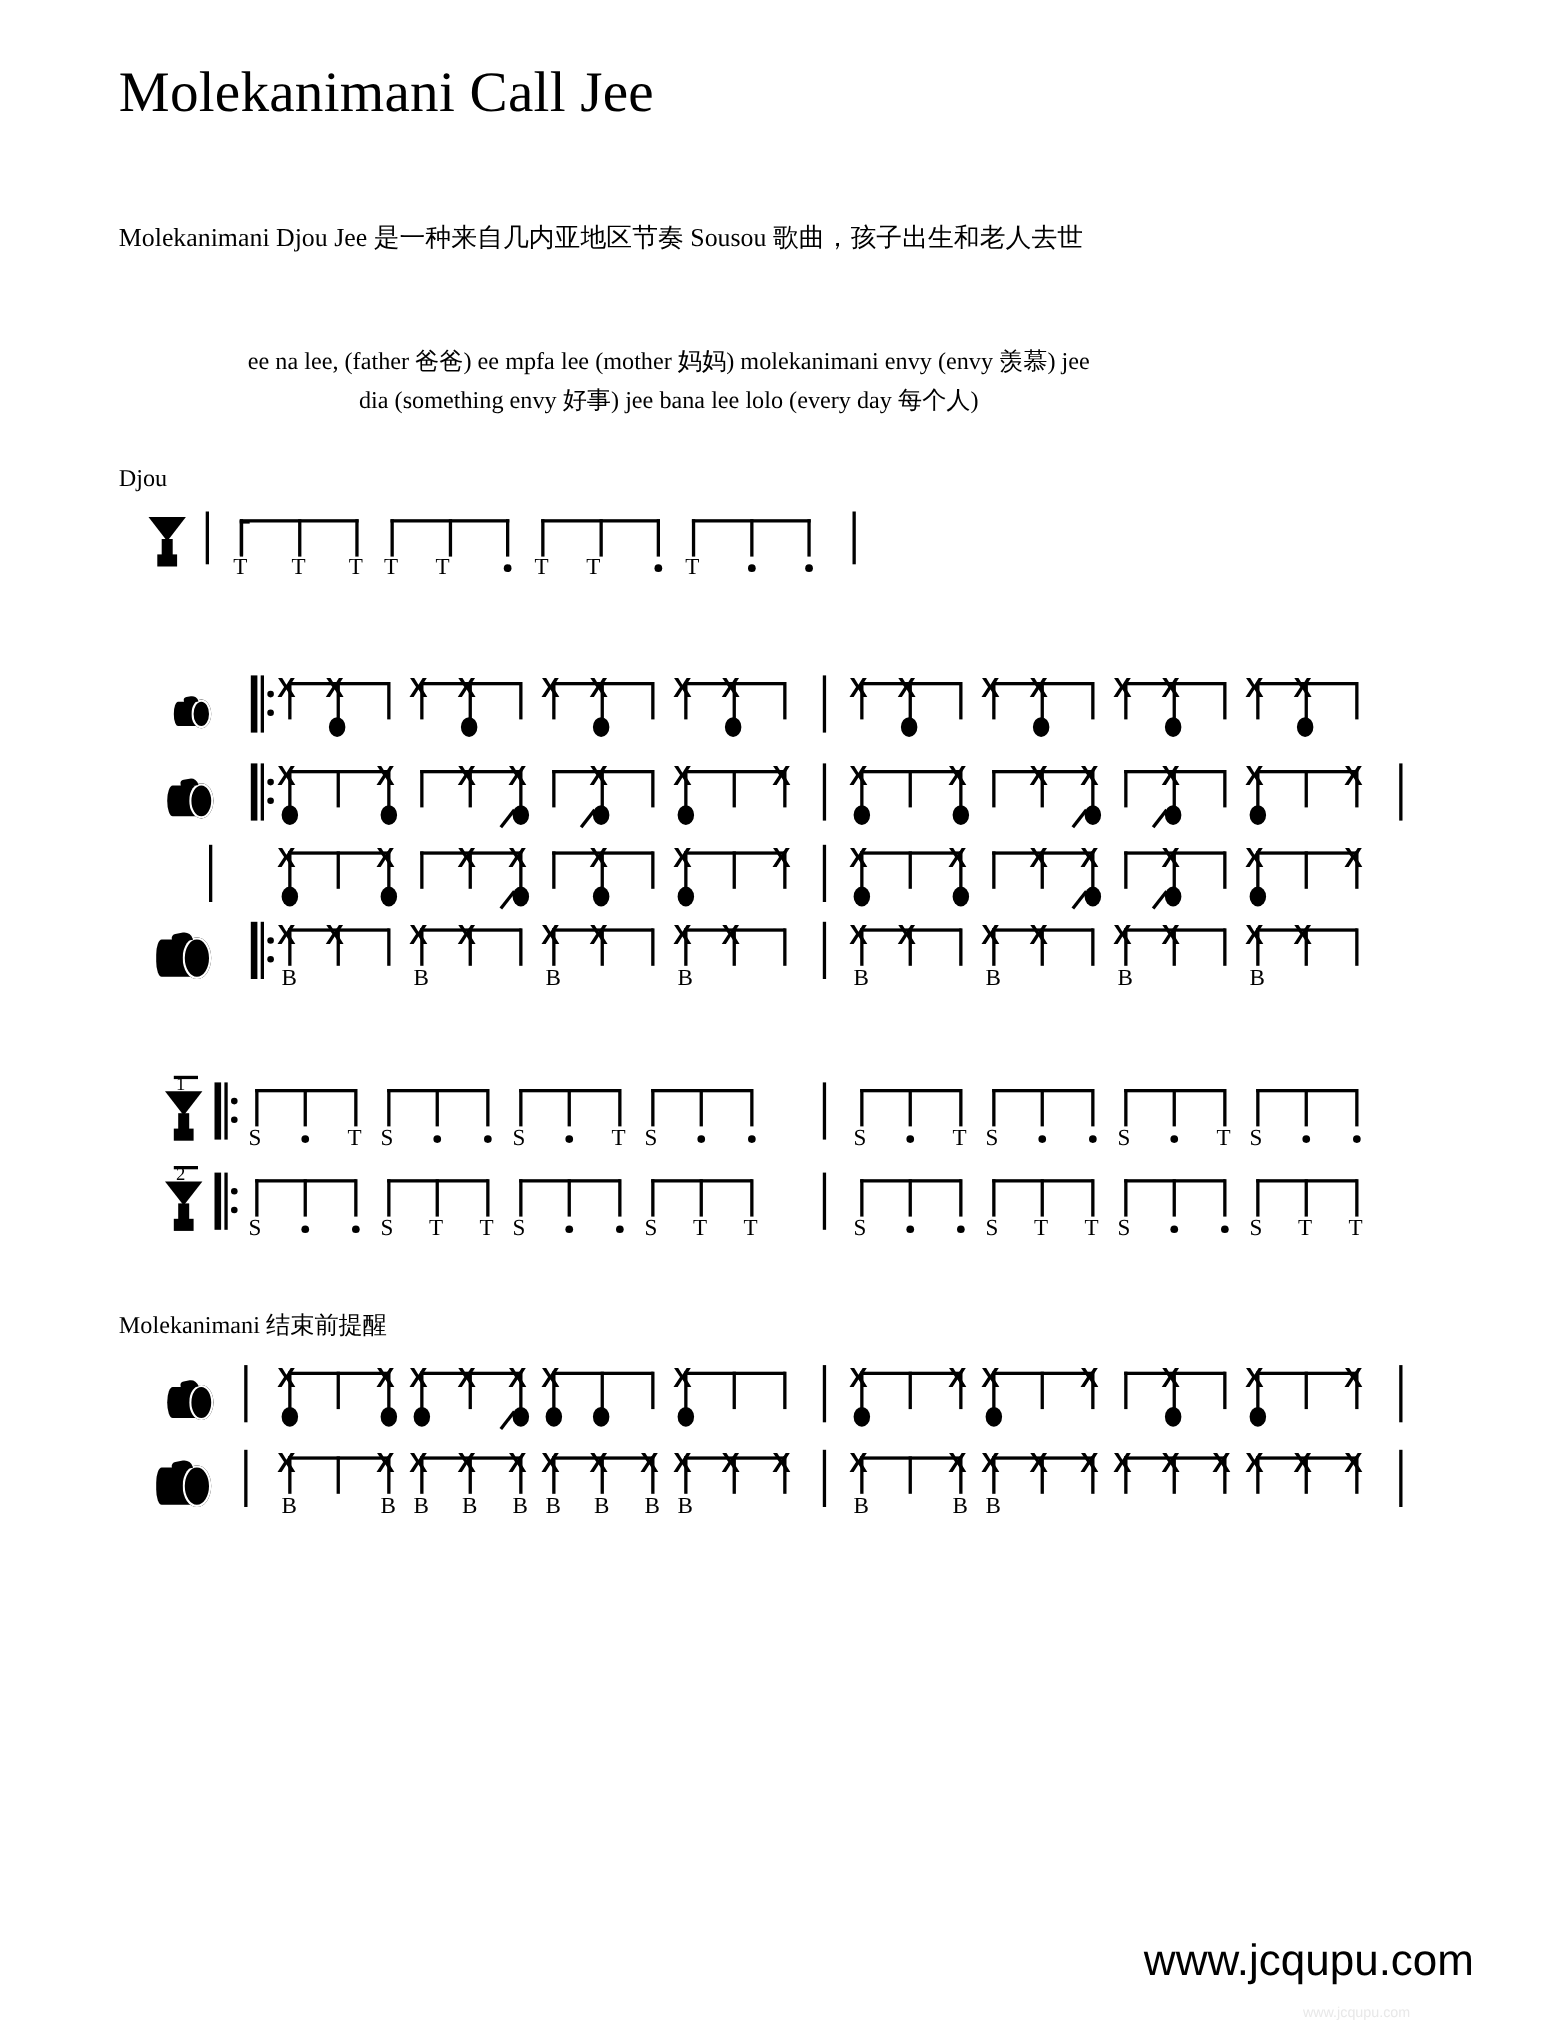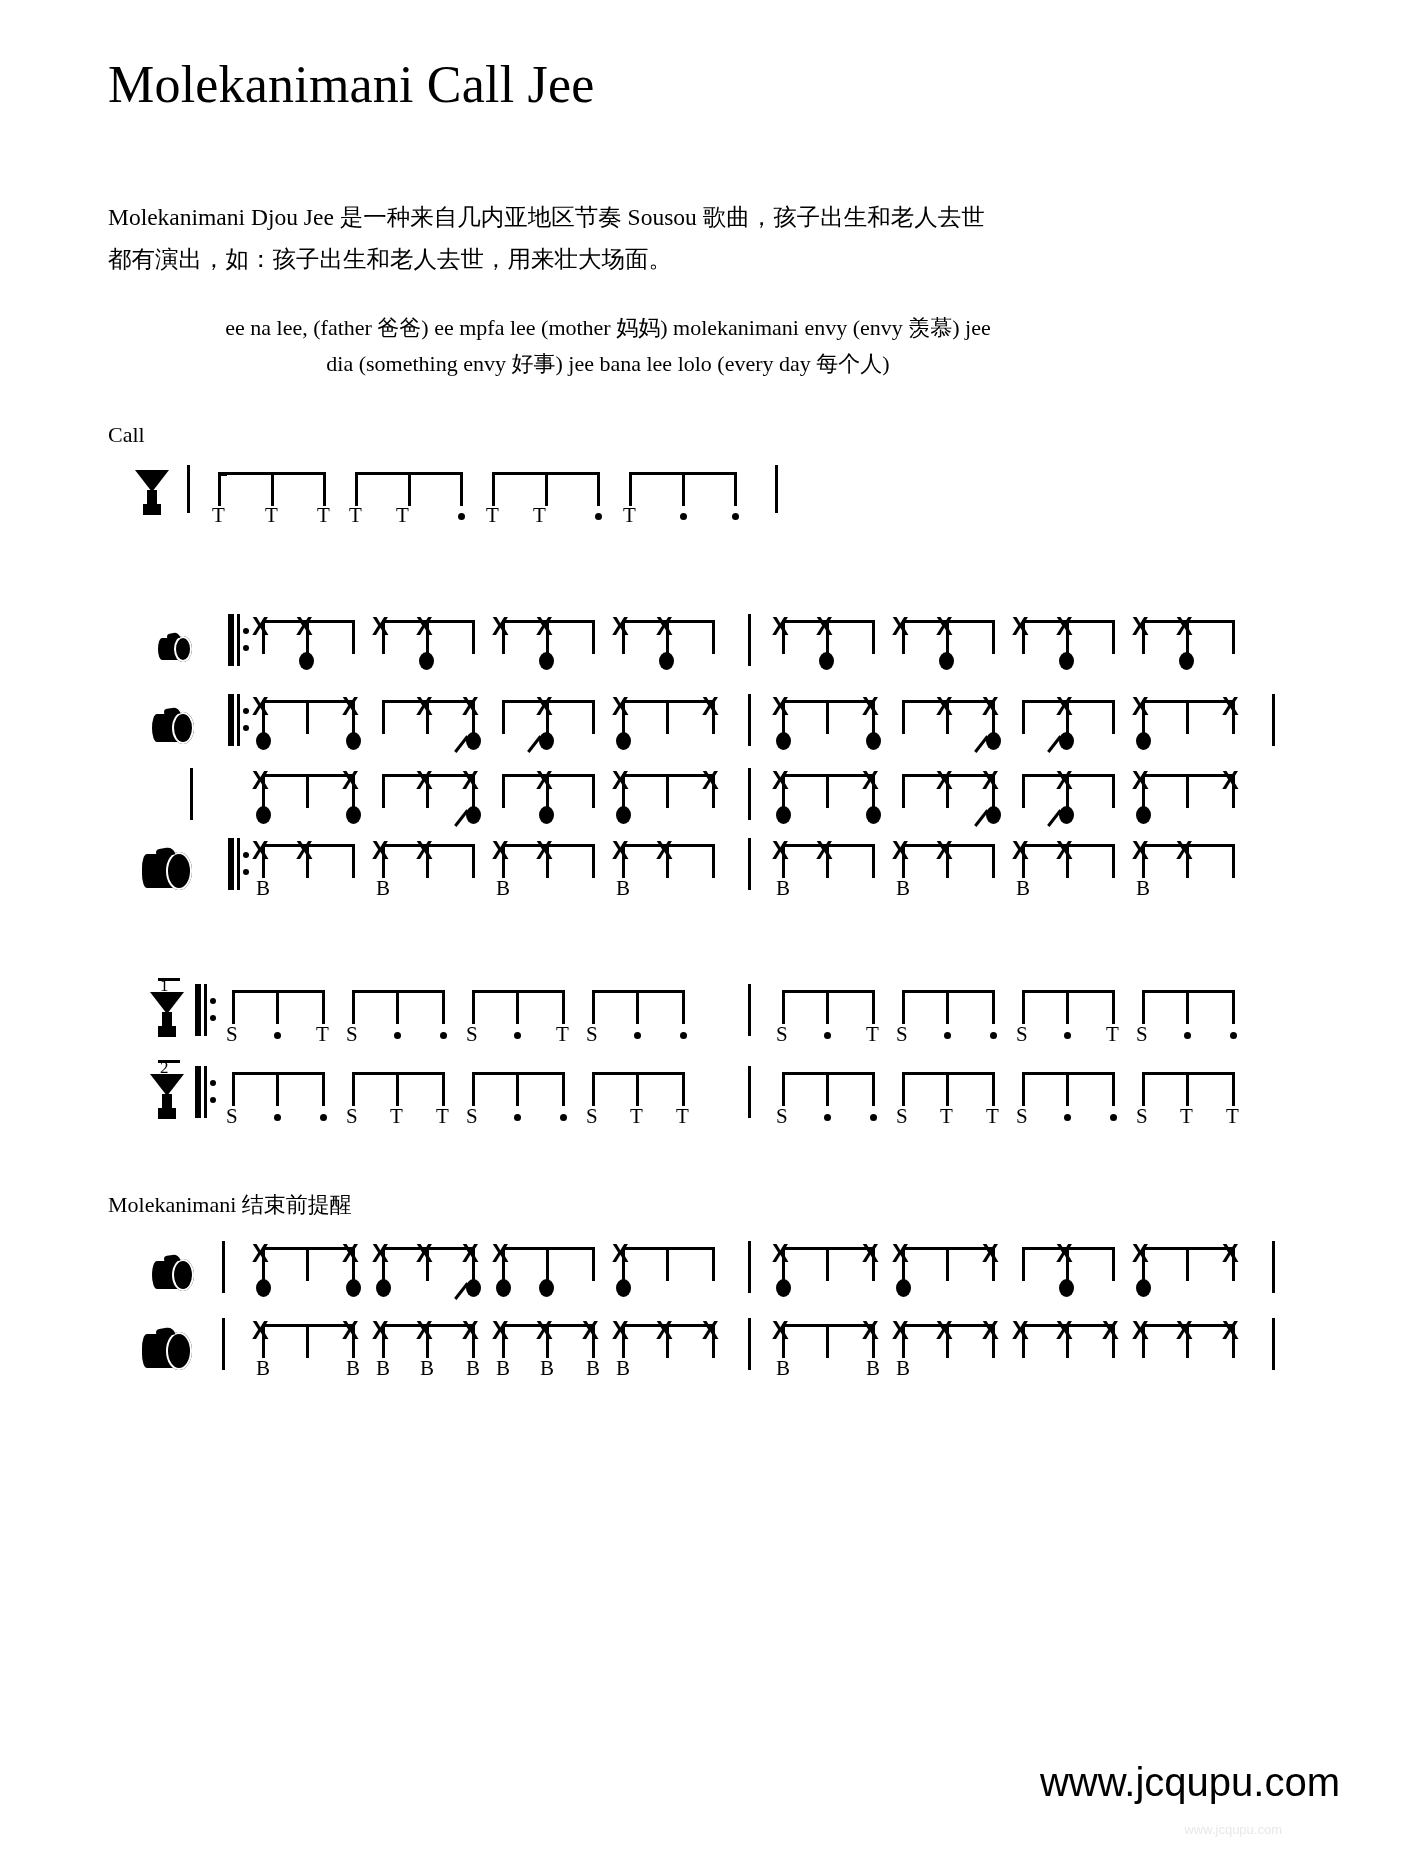--- a/index.html
+++ b/index.html
@@ -151,29 +151,28 @@
 </style>
 </head>
 <body>
 
 <div class="page">
 
   <div class="title">Molekanimani Call Jee</div>
 
   <div class="desc">
     <div>Molekanimani Djou Jee  是一种来自几内亚地区节奏  Sousou  歌曲，孩子出生和老人去世</div>
-    <div>都有演出，如：孩子出生和老人去世，用来壮大场面。</div>
   </div>
 
   <div class="lyrics">
     <div>ee na lee, (father 爸爸) ee mpfa lee (mother 妈妈) molekanimani envy (envy 羡慕) jee</div>
     <div>dia (something envy 好事) jee bana lee lolo (every day  每个人)</div>
   </div>
 
-  <div class="section-label" style="left:108px; top:422px;">Call</div>
+  <div class="section-label" style="left:108px; top:422px;">Djou</div>
 
   <div class="system" style="left:0; top:455px;">
     <div class="instr" style="left:135px; top:15px;">
       <div class="djembe">
           <div class="cup"></div>
           <div class="stem"></div>
           <div class="foot"></div>
         </div>
     </div>
     <div class="barline" style="left:187px; top:10px; height:48px;"></div>

